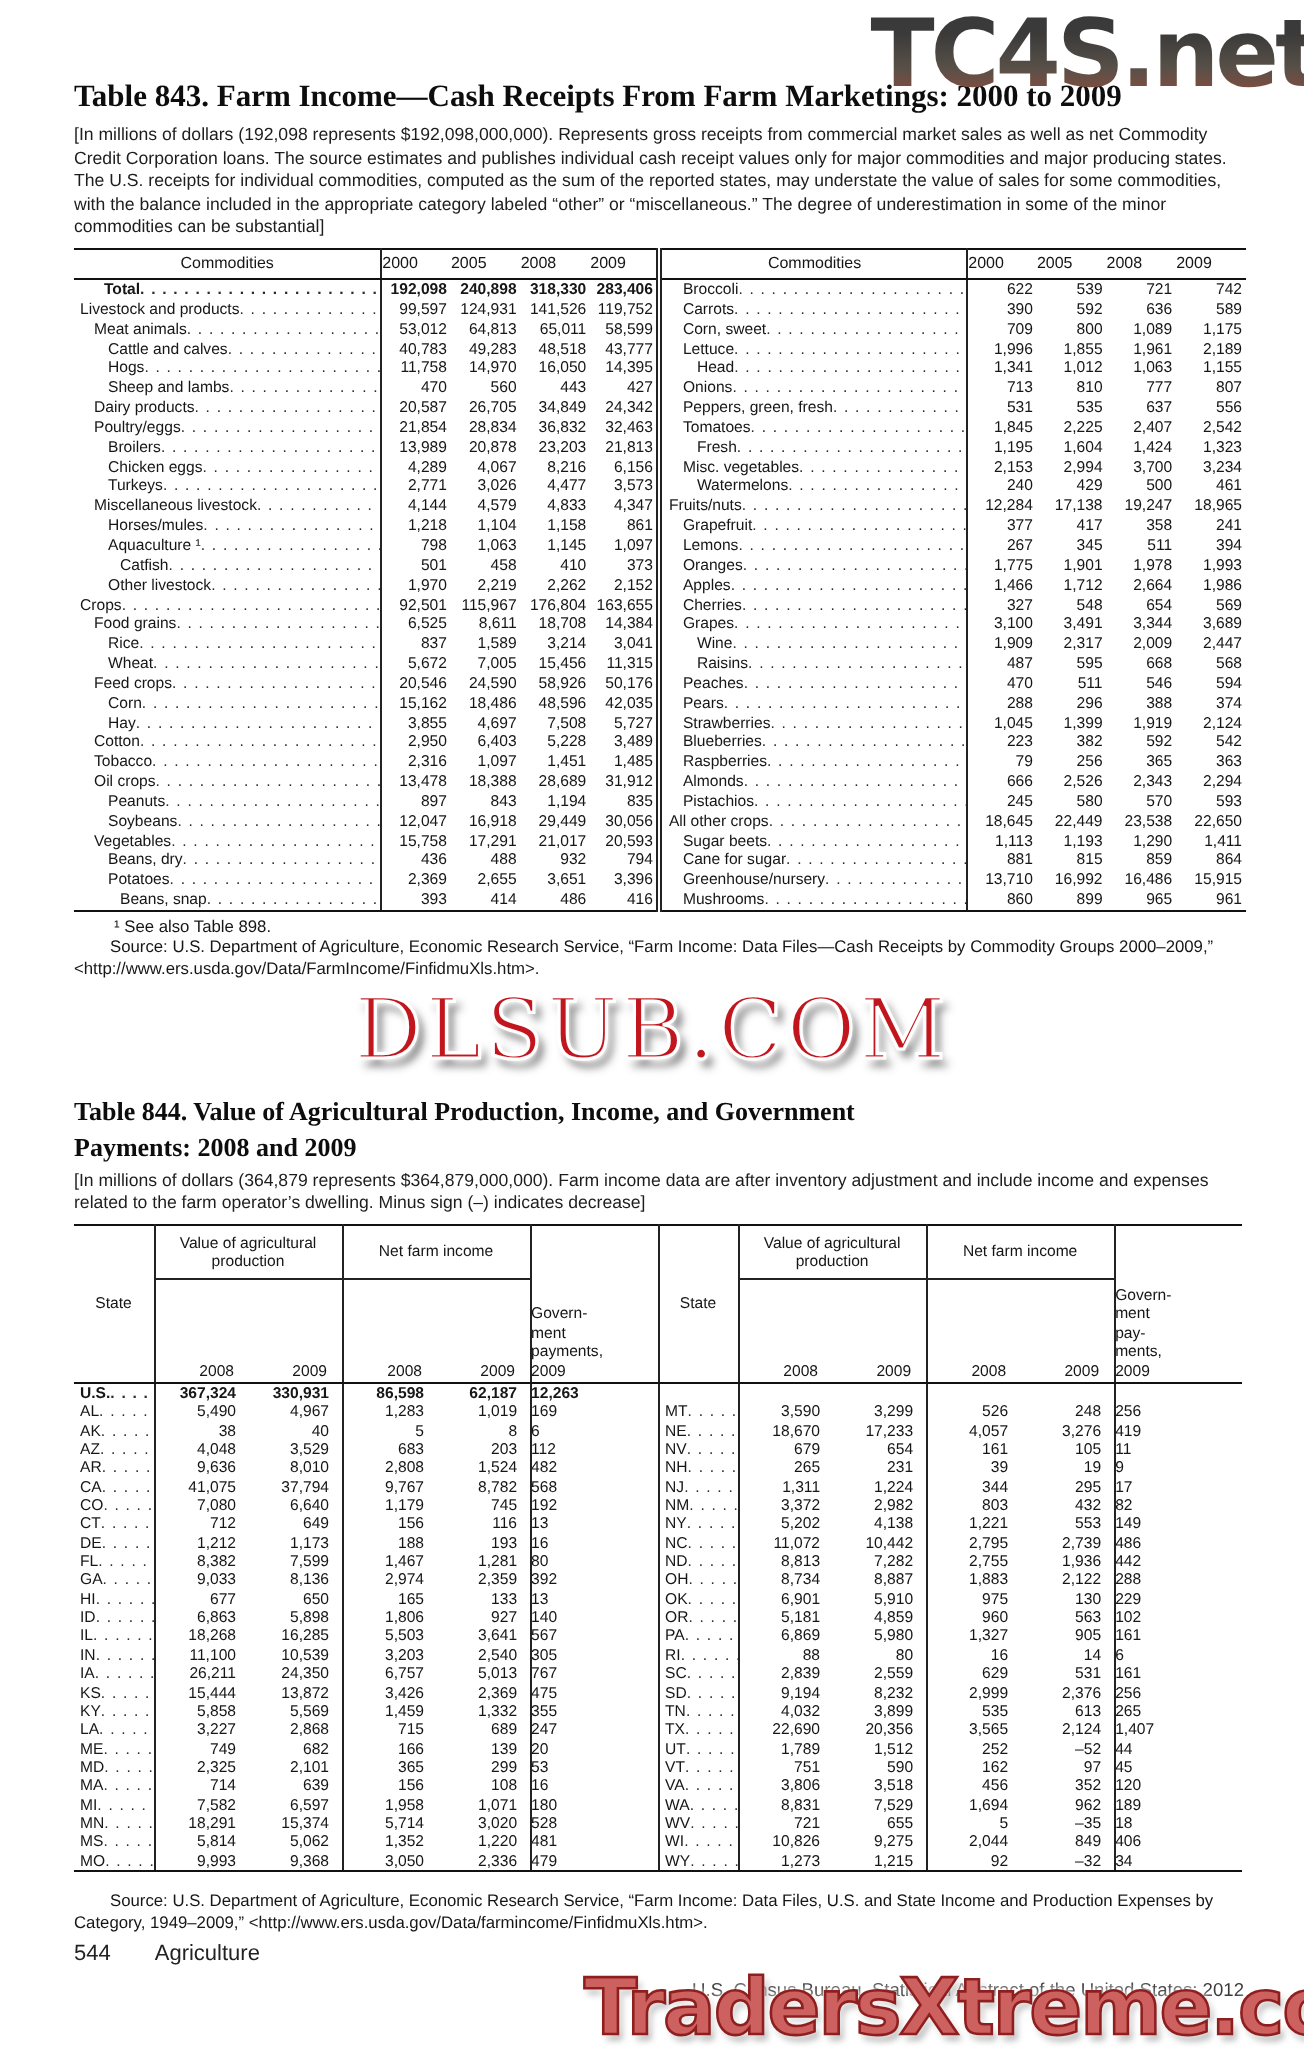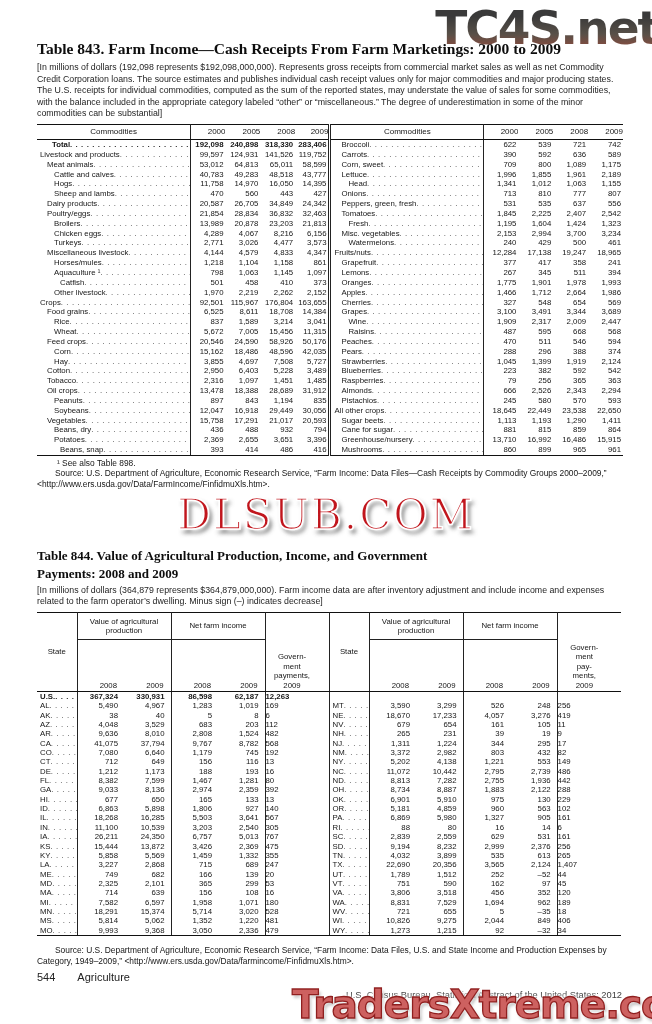--- a/index.html
+++ b/index.html
@@ -34,38 +34,38 @@
   #t844-src{position:absolute;top:945px;left:37px;width:586px;font-size:8.4px;line-height:10.5px;text-indent:18px}
   #footer-left{position:absolute;top:971px;left:37px;font-size:11px;color:#222}
   #footer-left .sect{margin-left:22px}
   #footer-credit{position:absolute;top:990px;right:30px;font-size:9.3px;color:#3a3a3a;z-index:1}
 
   
   table{border-collapse:collapse;table-layout:fixed}
   th,td{font-weight:400;overflow:hidden;white-space:nowrap}
 
   #table843{position:absolute;top:124px;left:37px;width:586px}
-  #table843 th{font-size:8px;padding:2px 0 3px;border-top:1.1px solid #111;border-bottom:1.5px solid #111;text-align:right}
+  #table843 th{font-size:8px;padding:2px 0 3px;border-top:1.1px solid #111;border-bottom:1.5px solid #111;text-align:left}
   #table843 th.hlbl{text-align:center}
   #table843 col.c-lbl{width:150px}
   #table843 col.c-num{width:34px}
   #table843 td{font-size:7.8px;line-height:9.85px;height:9.85px}
   #table843 td.num{text-align:right;padding-right:2px}
   #table843 td.lbl .cf{display:flex;align-items:baseline}
   #table843 .brt td{border-bottom:1.5px solid #111}
 
   #table844{position:absolute;top:612px;left:37px;width:584px}
   #table844 col.c-st{width:40px}
   #table844 col.c-n{width:47px}
   #table844 col.c-g{width:64px}
   #table844 th{font-size:7.8px;line-height:9.4px}
   #table844 thead .r1 th{border-top:1.1px solid #111}
   #table844 th.st-h{vertical-align:middle;border-bottom:1.1px solid #111}
   #table844 th.grp{text-align:center;vertical-align:middle;height:27px;border-bottom:1px solid #222;white-space:normal;padding:1px 4px}
-  #table844 th.gv-h{text-align:center;vertical-align:bottom;white-space:pre-line;padding:2px 10px 1px 0;border-bottom:1.1px solid #111}
+  #table844 th.gv-h{text-align:left;vertical-align:bottom;white-space:pre-line;padding:2px 10px 1px 0;border-bottom:1.1px solid #111}
   #table844 th.yr{text-align:right;vertical-align:bottom;height:52px;padding:0 7px 1px 0;border-bottom:1.1px solid #111}
   #table844 td{font-size:7.8px;line-height:9.35px;height:9.35px}
   #table844 td.num{text-align:right;padding-right:6px}
   #table844 td.gv{text-align:left;padding-right:11px}
   #table844 td.st .cf{display:flex;align-items:flex-start}
   #table844 .brt td{border-bottom:1.5px solid #111}
 
   
   .b{font-weight:700}
   .vr{border-right:1px solid #222}

